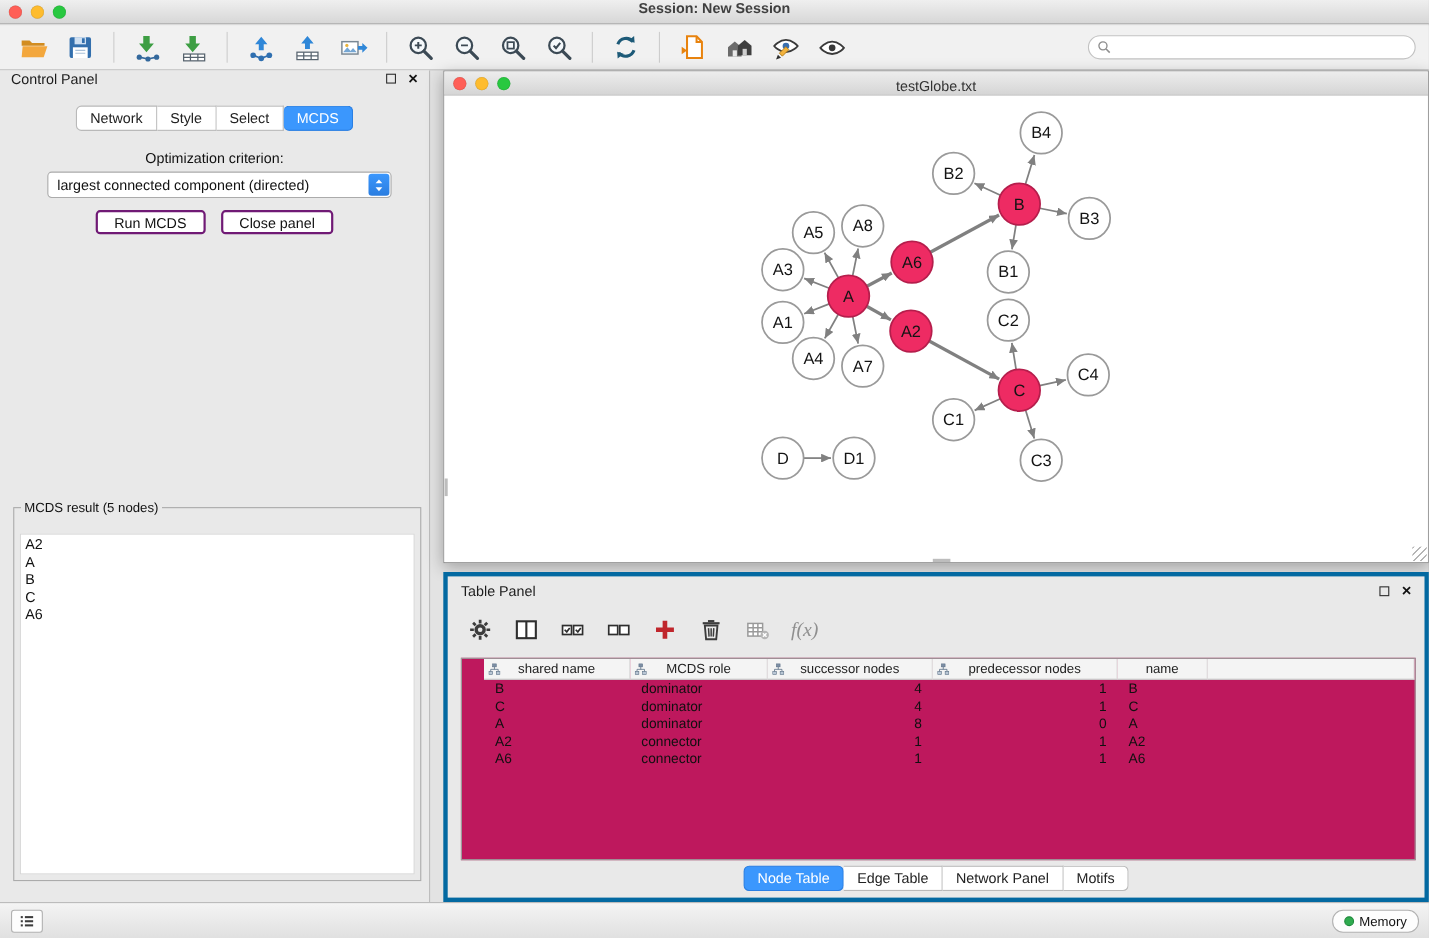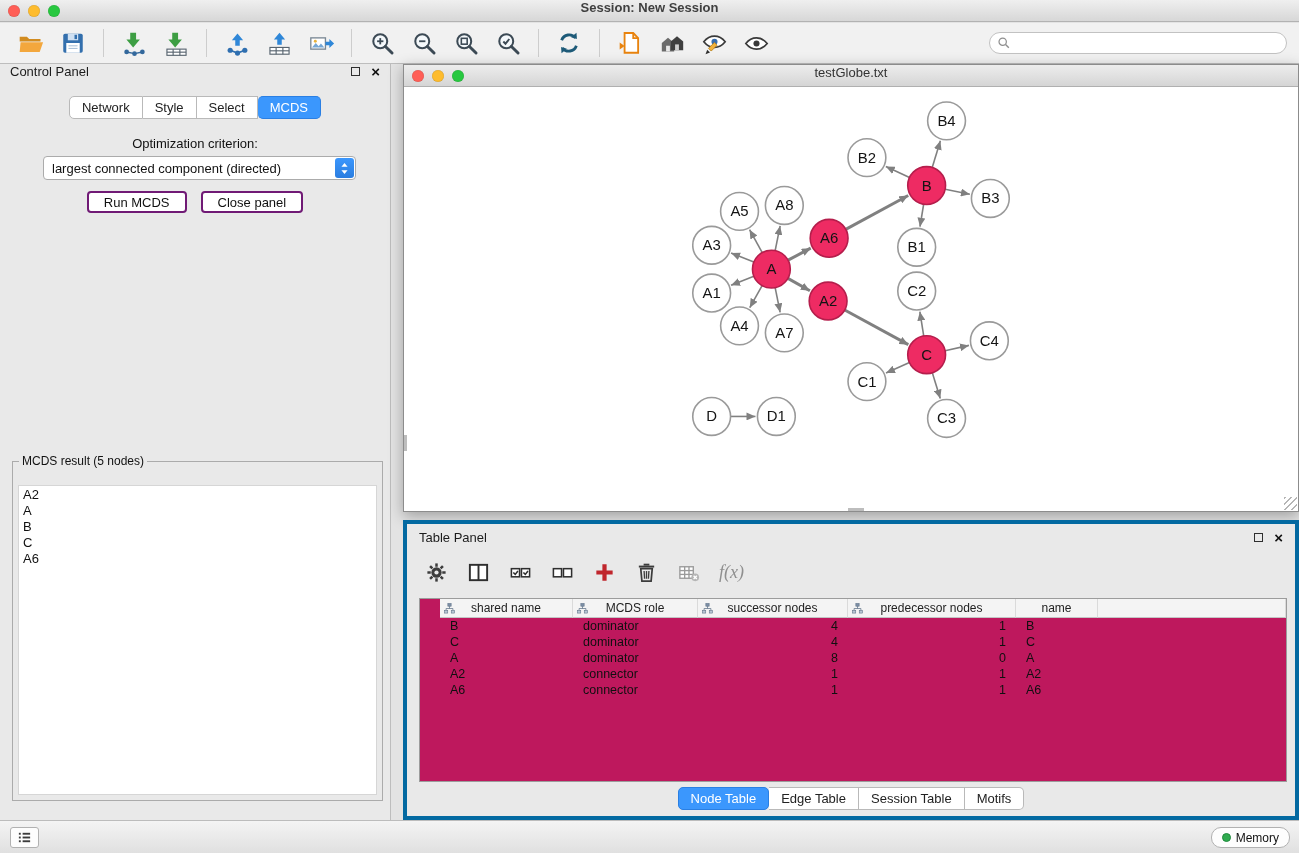--- a/index.html
+++ b/index.html
@@ -56,21 +56,21 @@
   .result-fieldset legend{font-size:12px; color:#111; padding:0 3px; margin-left:4px;}
   .result-list{position:absolute; left:5px; right:5px; top:17px; bottom:5px; background:#fff;
     border:1px solid #d6d6d6; font-size:13px; padding:1px 4px; overflow:hidden;}
   .result-item{line-height:16px; color:#111;}
 
   
   .network-window{position:absolute; left:403px; top:64px; width:896px; height:448px;
     border:1px solid #8c8c8c; background:#fff; box-shadow:0 4px 14px rgba(0,0,0,.3);}
   .nw-titlebar{position:absolute; top:0; left:0; right:0; height:22px;
     background:linear-gradient(#ededed,#d5d5d5); border-bottom:1px solid #b0b0b0;
-    display:flex; align-items:flex-start; justify-content:center; font-size:13px; color:#333;}
+    display:flex; align-items:flex-end; justify-content:center; font-size:13px; color:#333;}
   .nw-traffic{position:absolute; left:8px; top:5px; display:flex; gap:8px;}
   .nw-canvas{position:absolute; left:0; top:22px; right:0; bottom:0; background:#fff; overflow:hidden;}
   .graph{width:100%; height:100%; display:block;}
   .node-label{font-size:15px; fill:#141414; font-family:"Liberation Sans",sans-serif;}
   .resize-grip{position:absolute; right:1px; bottom:1px; width:13px; height:13px;
     background:repeating-linear-gradient(135deg,#b5b5b5 0 1.5px,transparent 1.5px 4.5px);}
   .v-scroll-mark{position:absolute; left:0; top:348px; width:3px; height:16px; background:#bdbdbd;}
   .h-scroll-mark{position:absolute; left:444px; bottom:0; width:16px; height:3px; background:#bdbdbd;}
 
   
@@ -546,21 +546,21 @@
               <td class="num">1</td>
               <td class="">A6</td>
               <td></td>
             </tr>
           </tbody>
       </table>
     </div>
     <div class="tp-tabs">
       <div class="seg active">Node Table</div>
       <div class="seg">Edge Table</div>
-      <div class="seg">Session Table</div>
+      <div class="seg">Network Panel</div>
       <div class="seg">Motifs</div>
     </div>
   </div>
 
   <div class="statusbar">
     <div class="sb-left-btn">
       <svg viewBox="0 0 16 16" width="15" height="15">
           <g fill="#3c3c3c">
             <rect x="2" y="3" width="2" height="2"></rect>
             <rect x="6" y="3" width="8" height="2"></rect>

